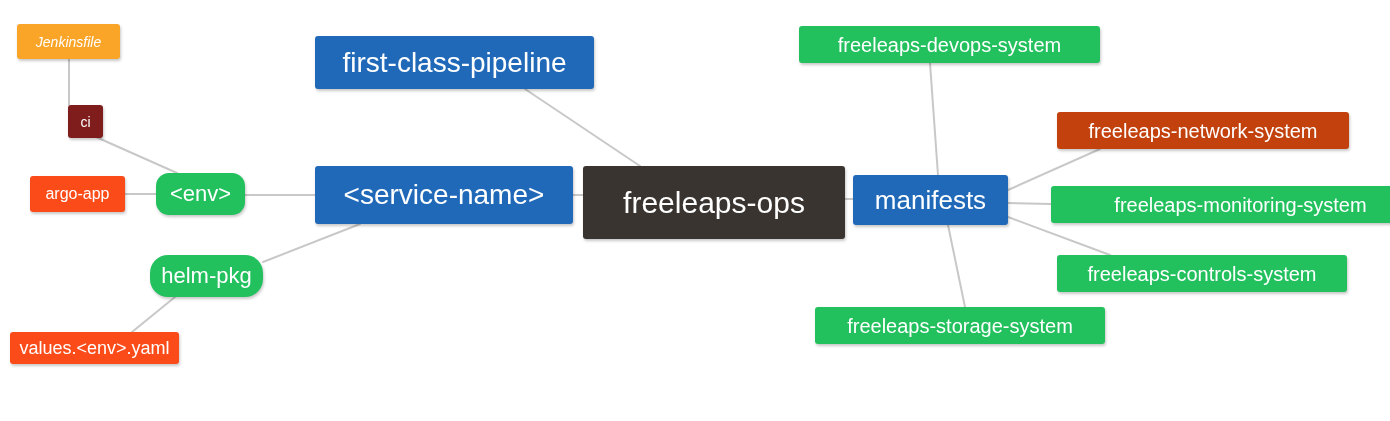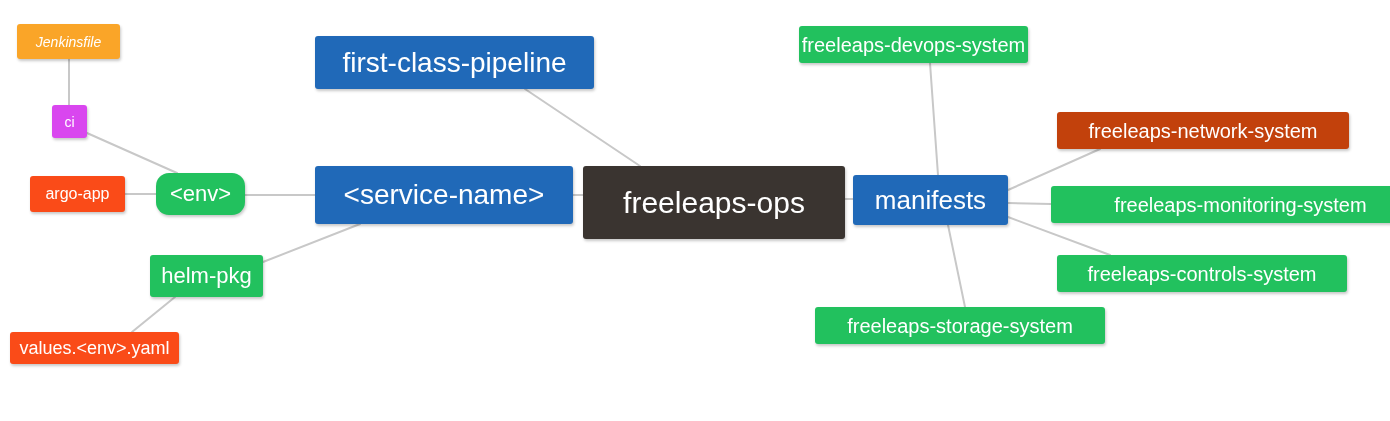--- a/index.html
+++ b/index.html
@@ -74,48 +74,48 @@
       <line x1="938" y1="175" x2="930" y2="63" stroke="#c8c8c8" stroke-width="2" stroke-linecap="round"></line>
       <line x1="1008" y1="190" x2="1100" y2="149" stroke="#c8c8c8" stroke-width="2" stroke-linecap="round"></line>
       <line x1="1008" y1="203" x2="1051" y2="204" stroke="#c8c8c8" stroke-width="2" stroke-linecap="round"></line>
       <line x1="1008" y1="217" x2="1110" y2="255" stroke="#c8c8c8" stroke-width="2" stroke-linecap="round"></line>
       <line x1="948" y1="225" x2="965" y2="307" stroke="#c8c8c8" stroke-width="2" stroke-linecap="round"></line>
     </svg>
   <div id="node-layer">
       <div class="node kind-orange" style="left: 17px; top: 24px; width: 103px; height: 35px; background: rgb(250, 165, 40); font-size: 14px; font-style: italic;">
         <span class="node-label">Jenkinsfile</span>
       </div>
-      <div class="node kind-red" style="left: 52px; top: 105px; width: 35px; height: 33px; background: #d946ef; font-size: 14px; justify-content: center;">
+      <div class="node kind-red" style="left: 68px; top: 105px; width: 35px; height: 33px; background: #7f1d1d; font-size: 14px; justify-content: center;">
         <span class="node-label">ci</span>
       </div>
       <div class="node kind-red" style="left: 30px; top: 176px; width: 95px; height: 36px; background: rgb(250, 75, 24); font-size: 16px;">
         <span class="node-label">argo-app</span>
       </div>
       <div class="node kind-green" style="left: 156px; top: 173px; width: 89px; height: 42px; background: rgb(34, 193, 94); font-size: 22px; border-radius: 13px;">
         <span class="node-label">&lt;env&gt;</span>
       </div>
-      <div class="node kind-green" style="left: 150px; top: 255px; width: 113px; height: 42px; background: rgb(34, 193, 94); font-size: 22px;">
+      <div class="node kind-green" style="left: 150px; top: 255px; width: 113px; height: 42px; background: rgb(34, 193, 94); font-size: 22px; border-radius: 18px;">
         <span class="node-label">helm-pkg</span>
       </div>
       <div class="node kind-red" style="left: 10px; top: 332px; width: 169px; height: 32px; background: rgb(250, 75, 24); font-size: 18px;">
         <span class="node-label">values.&lt;env&gt;.yaml</span>
       </div>
       <div class="node kind-primary" style="left: 315px; top: 36px; width: 279px; height: 53px; background: rgb(32, 105, 184); font-size: 28px;">
         <span class="node-label">first-class-pipeline</span>
       </div>
       <div class="node kind-primary" style="left: 315px; top: 166px; width: 258px; height: 58px; background: rgb(32, 105, 184); font-size: 28px; text-align: right;">
         <span class="node-label">&lt;service-name&gt;</span>
       </div>
       <div class="node kind-root" style="left: 583px; top: 166px; width: 262px; height: 73px; background: rgb(58, 52, 48); font-size: 30px;">
         <span class="node-label">freeleaps-ops</span>
       </div>
       <div class="node kind-primary" style="left: 853px; top: 175px; width: 155px; height: 50px; background: rgb(32, 105, 184); font-size: 26px;">
         <span class="node-label">manifests</span>
       </div>
-      <div class="node kind-green" style="left: 799px; top: 26px; width: 229px; height: 37px; background: rgb(34, 193, 94); font-size: 20px;">
+      <div class="node kind-green" style="left: 799px; top: 26px; width: 301px; height: 37px; background: rgb(34, 193, 94); font-size: 20px;">
         <span class="node-label">freeleaps-devops-system</span>
       </div>
       <div class="node kind-green" style="left: 1057px; top: 112px; width: 292px; height: 37px; background: #c2410c; font-size: 20px;">
         <span class="node-label">freeleaps-network-system</span>
       </div>
       <div class="node kind-green" style="left: 1051px; top: 186px; width: 379px; height: 37px; background: rgb(34, 193, 94); font-size: 20px;">
         <span class="node-label">freeleaps-monitoring-system</span>
       </div>
       <div class="node kind-green" style="left: 1057px; top: 255px; width: 290px; height: 37px; background: rgb(34, 193, 94); font-size: 20px;">
         <span class="node-label">freeleaps-controls-system</span>

